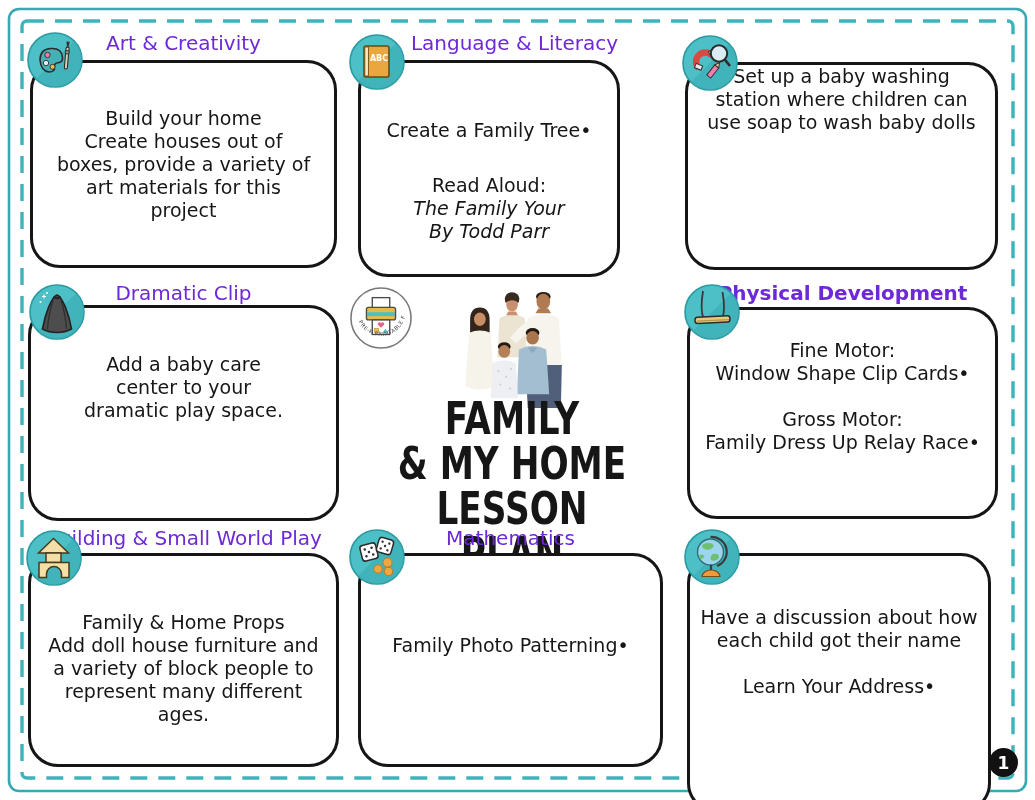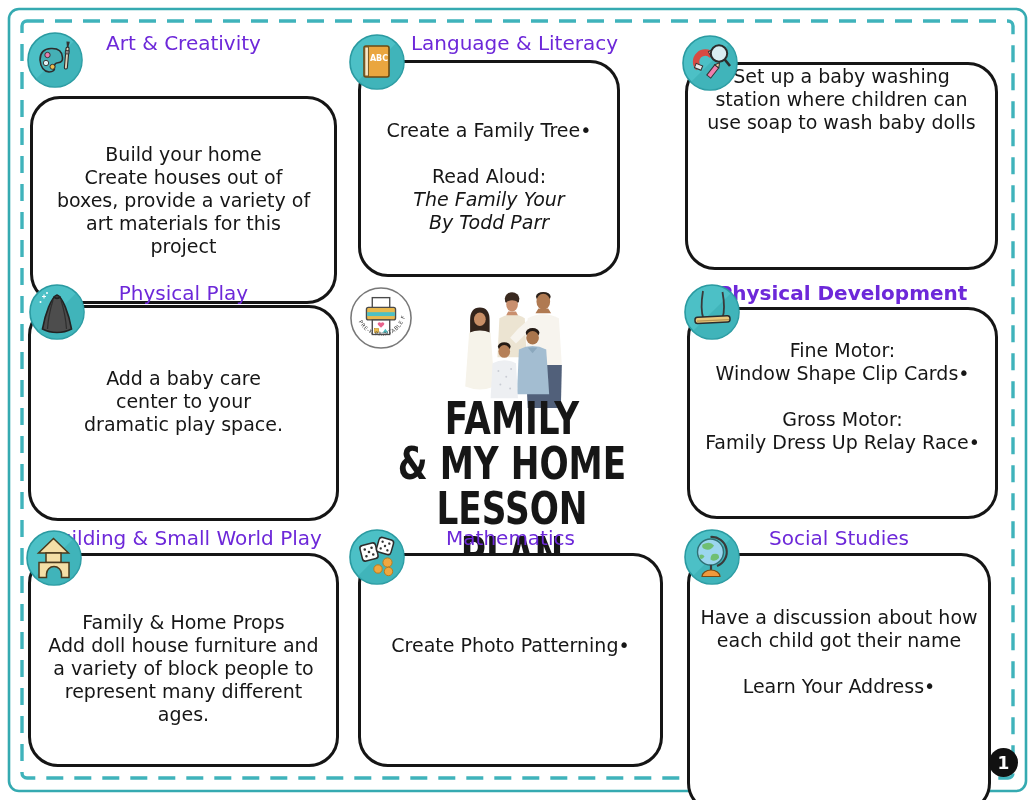--- a/index.html
+++ b/index.html
@@ -5,53 +5,53 @@
   html,body{margin:0;padding:0;background:#fff;}
   .page{position:relative;width:1035px;height:800px;background:#ffffff;overflow:hidden;
         font-family:"DejaVu Sans",sans-serif;color:#1a1a1a;}
   .frame{position:absolute;left:0;top:0;}
   .label{position:absolute;text-align:center;font-size:20px;line-height:22px;color:#6d28d9;}
   .box{position:absolute;border:3.2px solid #151515;border-radius:30px;background:#fff;
        box-sizing:border-box;display:flex;justify-content:center;align-items:flex-start;}
   .body{text-align:center;font-size:19px;line-height:23px;color:#161616;}
   .pre{white-space:pre-line;}
   .italic{font-style:italic;}
-  .mt{margin-top:23px;}
+  .mt{margin-top:32px;}
   .icon{position:absolute;width:56px;height:56px;}
   .logo{position:absolute;left:349px;top:286px;width:64px;height:64px;}
   .photo{position:absolute;left:441px;top:287px;width:148px;height:122px;}
   .title{position:absolute;left:352px;top:396px;width:320px;text-align:center;
          font-family:"DejaVu Sans",sans-serif;font-weight:bold;font-size:44px;line-height:45px;
          color:#161616;transform:scaleX(0.78);transform-origin:50% 0;}
   .badge{position:absolute;left:989px;top:748px;width:29px;height:29px;border-radius:50%;
          background:#111;color:#fff;font-weight:bold;font-size:17px;
          display:flex;align-items:center;justify-content:center;}
   
-  .box-art{left:30px;top:60px;width:307px;height:208px;margin-top:36px;}
+  .box-art{left:30px;top:60px;width:307px;height:208px;}
   .box-language{left:358px;top:60px;width:262px;height:217px;}
   .box-science{left:685px;top:62px;width:313px;height:208px;}
   .box-dramatic{left:28px;top:305px;width:311px;height:216px;}
   .box-physical{left:687px;top:307px;width:311px;height:212px;}
   .box-building{left:28px;top:553px;width:311px;height:214px;}
   .box-math{left:358px;top:553px;width:305px;height:214px;}
   .box-social{left:687px;top:553px;width:304px;height:260px;}
   
   .lbl-art{left:30px;top:32px;width:307px;}
   .lbl-language{left:358px;top:32px;width:313px;}
   .lbl-science{left:685px;top:32px;width:313px;}
   .lbl-dramatic{left:28px;top:282px;width:311px;}
   .lbl-physical{left:687px;top:282px;width:311px;font-weight:bold;}
   .lbl-building{left:28px;top:527px;width:311px;}
   .lbl-math{left:358px;top:527px;width:305px;}
   .lbl-social{left:687px;top:527px;width:304px;}
   
   .pt-art{padding-top:44px;}
   .pt-language{padding-top:56px;}
   .pt-science{}
-  .pt-dramatic{padding-top:59px;}
+  .pt-dramatic{padding-top:45px;}
   .pt-physical{padding-top:29px;}
   .pt-building{padding-top:55px;}
   .pt-math{padding-top:78px;}
   .pt-social{padding-top:50px;}
 </style>
 </head>
 <body>
 
 <div class="page">
 
@@ -111,21 +111,21 @@
     <rect x="13" y="29.5" width="7" height="4.6" fill="#e8e8e8" stroke="#333" stroke-width="1" transform="rotate(22 16.5 32)"></rect>
     <rect x="26.3" y="16.5" width="7" height="4.6" fill="#e8e8e8" stroke="#333" stroke-width="1" transform="rotate(62 30 19)"></rect>
     <g transform="rotate(-52 31 36)">
       <rect x="24" y="33.6" width="13" height="5" fill="#ef7fae" stroke="#333" stroke-width="1"></rect>
       <path d="M37 33.6 L41.5 36.1 L37 38.6 Z" fill="#f3cfa0" stroke="#333" stroke-width="1"></path>
     </g>
     <circle cx="37" cy="18.5" r="8.2" fill="#d9edf2" stroke="#2c2c2c" stroke-width="2"></circle>
     <line x1="42.7" y1="24.5" x2="48" y2="31" stroke="#2c2c2c" stroke-width="2.6"></line>
   </svg>
 
-  <div class="label lbl-dramatic">Physical Play</div>
+  <div class="label lbl-dramatic">Dramatic Clip</div>
   <div class="box box-dramatic">
     <div class="body pre pt-dramatic">Add a baby care
 center to your
 dramatic play space.</div>
   </div>
   <svg class="icon" style="left:29px;top:284px" viewBox="0 0 56 56">
     <circle cx="28" cy="28" r="27" fill="#4cc0c6" stroke="#2a9aa1" stroke-width="1.6"></circle>
     <path d="M8.9 47.1 A27 27 0 0 0 47.1 8.9 L8.9 47.1 Z" fill="#3aadb4" opacity="0.65"></path>
     <path d="M28 11 C22.5 13 16 30 13.5 45 C19 48 24 48.5 28 48.5 C32 48.5 37 48 42.5 45 C40 30 33.5 13 28 11 Z" fill="#4d4d4d" stroke="#222" stroke-width="1.6"></path>
     <path d="M24 16 C21 26 19 36 18.5 45" stroke="#2e2e2e" stroke-width="1.2" fill="none"></path>
@@ -219,21 +219,21 @@
   <svg class="icon" style="left:26px;top:530px" viewBox="0 0 56 56">
     <circle cx="28" cy="28" r="27" fill="#4cc0c6" stroke="#2a9aa1" stroke-width="1.6"></circle>
     <path d="M8.9 47.1 A27 27 0 0 0 47.1 8.9 L8.9 47.1 Z" fill="#3aadb4" opacity="0.65"></path>
     <path d="M27.5 8.5 L12.5 23 L42.5 23 Z" fill="#f4dfa6" stroke="#4a3a1c" stroke-width="1.5"></path>
     <rect x="20" y="23" width="15" height="9.5" fill="#f4dfa6" stroke="#4a3a1c" stroke-width="1.5"></rect>
     <path d="M13 32.5 L43 32.5 L43 47.5 L35.5 47.5 L35.5 44 A7.5 7.5 0 0 0 20.5 44 L20.5 47.5 L13 47.5 Z" fill="#f4dfa6" stroke="#4a3a1c" stroke-width="1.5"></path>
   </svg>
 
   <div class="label lbl-math">Mathematics</div>
   <div class="box box-math">
-    <div class="body pre pt-math">Create Photo Patterning•</div>
+    <div class="body pre pt-math">Family Photo Patterning•</div>
   </div>
   <svg class="icon" style="left:349px;top:529px" viewBox="0 0 56 56">
     <circle cx="28" cy="28" r="27" fill="#4cc0c6" stroke="#2a9aa1" stroke-width="1.6"></circle>
     <path d="M8.9 47.1 A27 27 0 0 0 47.1 8.9 L8.9 47.1 Z" fill="#3aadb4" opacity="0.65"></path>
     <g transform="rotate(-14 20 23)">
       <rect x="12" y="15" width="16" height="16" rx="3" fill="#fff" stroke="#2c2c2c" stroke-width="1.5"></rect>
       <circle cx="16.5" cy="19.5" r="1.3" fill="#333"></circle>
         <circle cx="23.5" cy="19.5" r="1.3" fill="#333"></circle>
       <circle cx="20" cy="23" r="1.3" fill="#333"></circle>
       <circle cx="16.5" cy="26.5" r="1.3" fill="#333"></circle>
@@ -245,21 +245,20 @@
         <circle cx="39.5" cy="13.5" r="1.2" fill="#333"></circle>
       <circle cx="36" cy="17" r="1.2" fill="#333"></circle>
       <circle cx="32.5" cy="20.5" r="1.2" fill="#333"></circle>
         <circle cx="39.5" cy="20.5" r="1.2" fill="#333"></circle>
     </g>
     <circle cx="38.5" cy="33.5" r="4.6" fill="#f0a73f" stroke="#b97c1e" stroke-width="1"></circle>
     <circle cx="29" cy="40" r="4.2" fill="#f0a73f" stroke="#b97c1e" stroke-width="1"></circle>
     <circle cx="39.5" cy="42.5" r="4.2" fill="#f0a73f" stroke="#b97c1e" stroke-width="1"></circle>
   </svg>
 
-  <div class="label lbl-social">Social Studies</div>
   <div class="box box-social">
     <div class="body pre pt-social">Have a discussion about how
 each child got their name
 
 Learn Your Address•</div>
   </div>
   <svg class="icon" style="left:684px;top:529px" viewBox="0 0 56 56">
     <circle cx="28" cy="28" r="27" fill="#4cc0c6" stroke="#2a9aa1" stroke-width="1.6"></circle>
     <path d="M8.9 47.1 A27 27 0 0 0 47.1 8.9 L8.9 47.1 Z" fill="#3aadb4" opacity="0.65"></path>
     <circle cx="26.5" cy="23" r="13" fill="#9bd6ee" stroke="#2f6f74" stroke-width="1.4"></circle>

